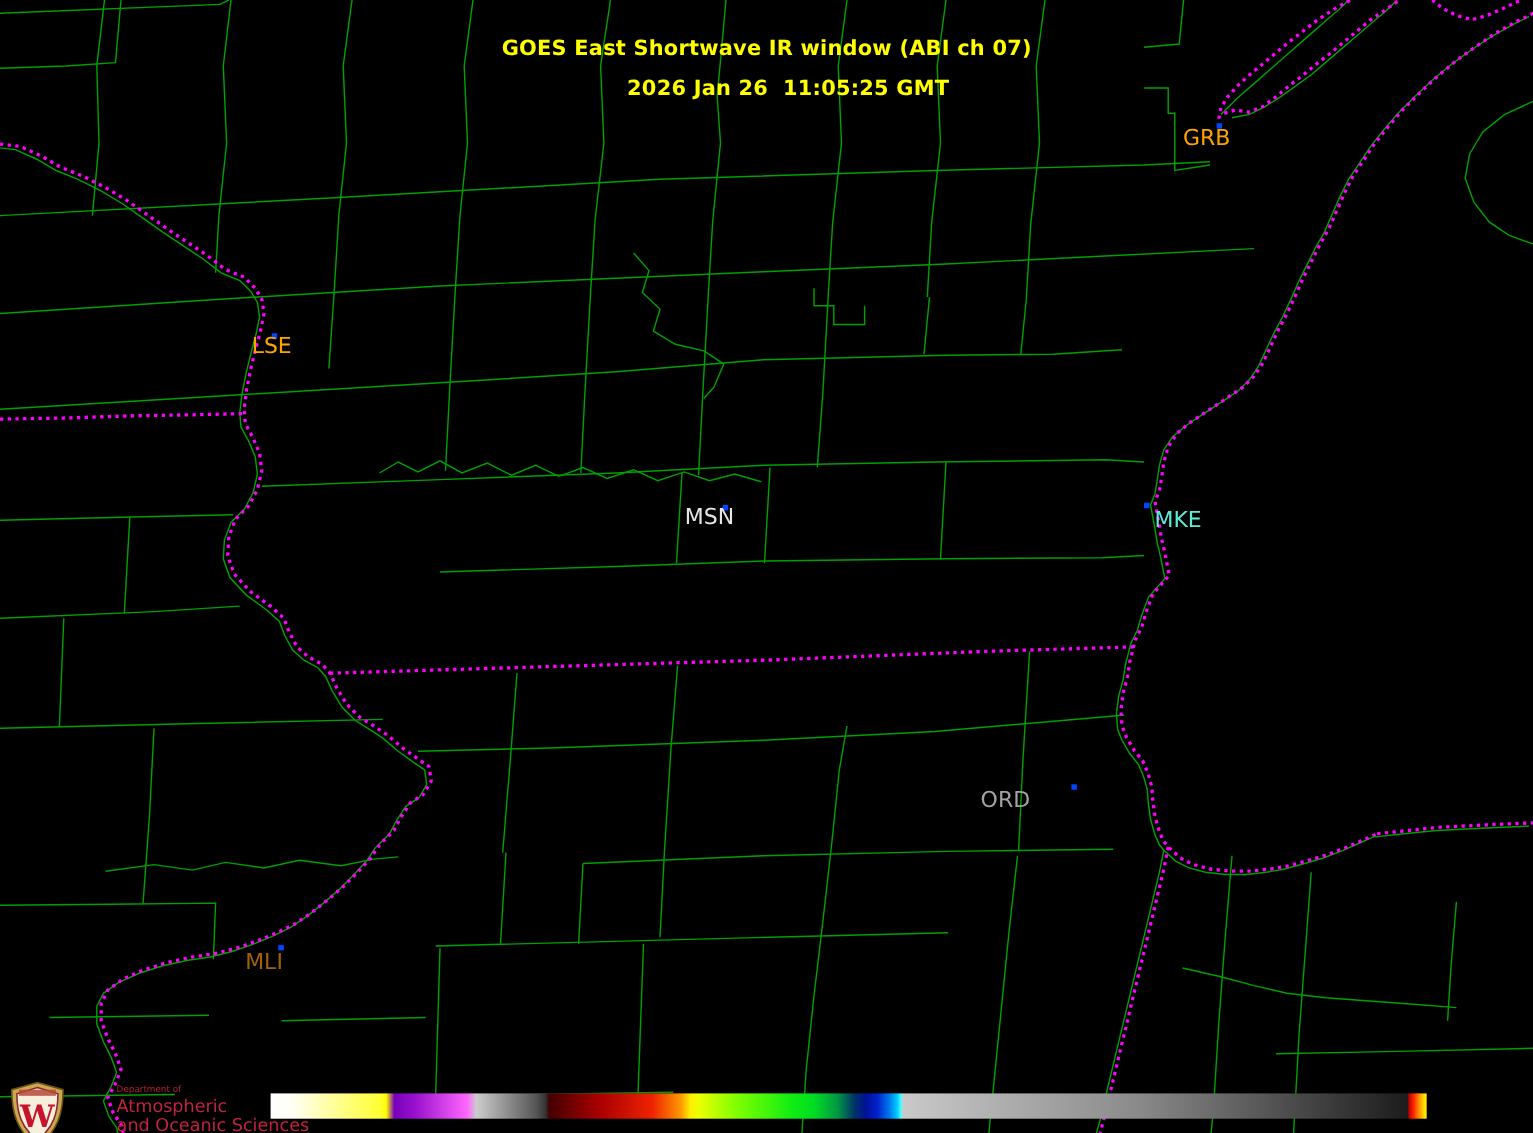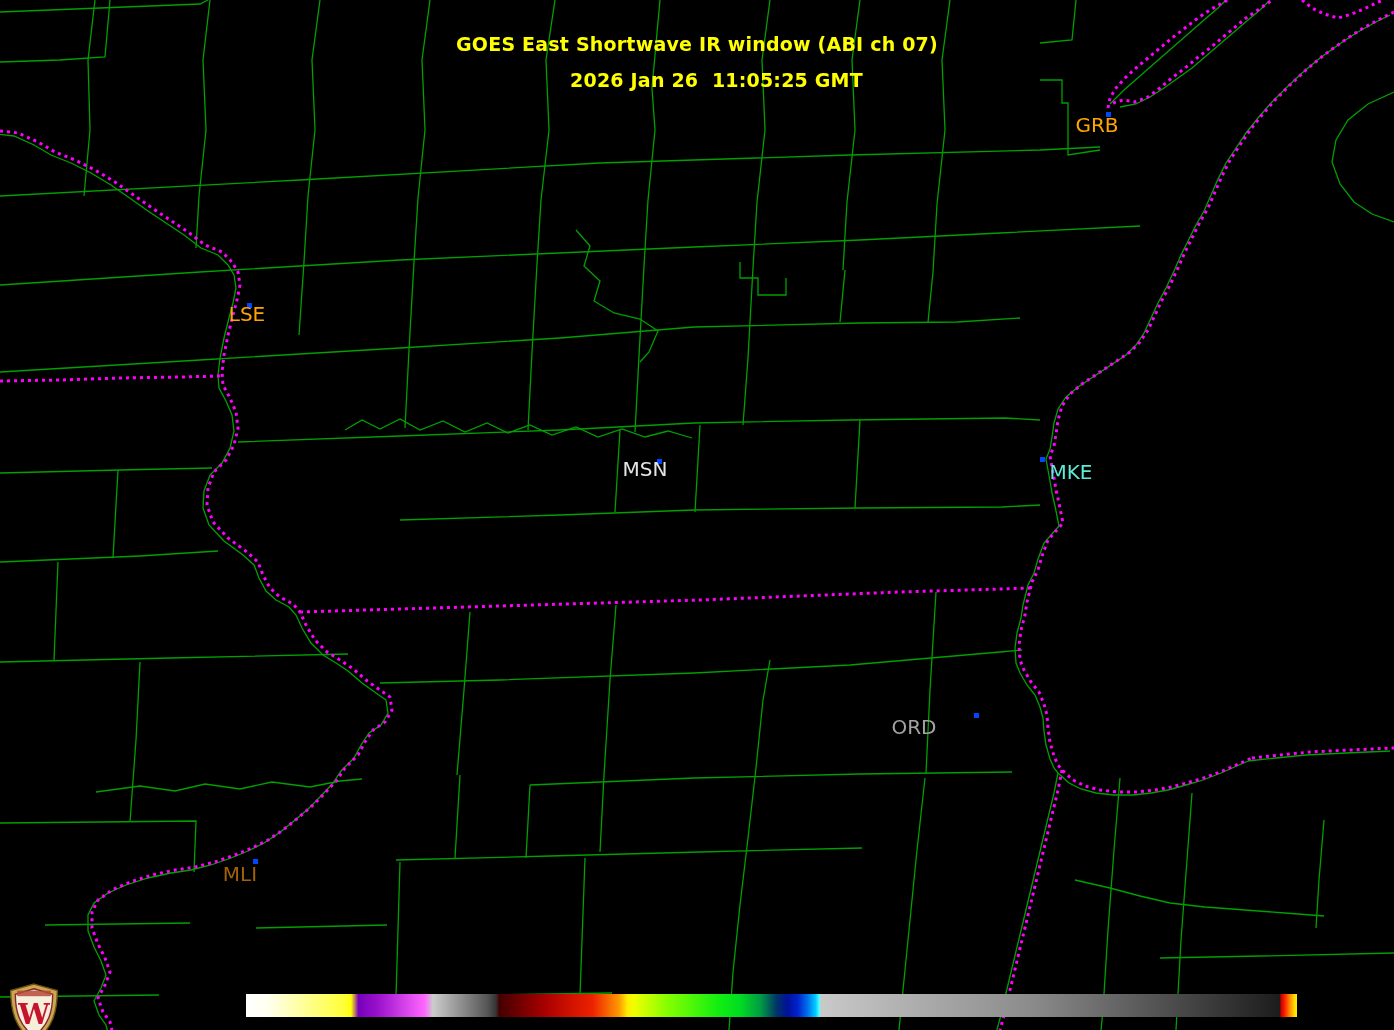--- a/index.html
+++ b/index.html
@@ -121,15 +121,20 @@
 
   <div id="colorbar" style="left: 246px; top: 994px; width: 1051px; height: 23px; background: linear-gradient(to right, rgb(255, 255, 255) 0%, rgb(255, 255, 242) 2%, rgb(255, 255, 51) 9.5%, rgb(255, 255, 0) 10%, rgb(119, 0, 187) 10.7%, rgb(153, 17, 204) 12.5%, rgb(255, 102, 255) 17%, rgb(204, 204, 204) 17.8%, rgb(85, 85, 85) 23%, rgb(51, 51, 51) 23.8%, rgb(68, 0, 0) 24.1%, rgb(170, 0, 0) 28.5%, rgb(238, 34, 0) 33%, rgb(255, 153, 0) 35.5%, rgb(255, 238, 0) 36.3%, rgb(238, 255, 0) 37%, rgb(136, 255, 0) 40%, rgb(17, 238, 17) 45%, rgb(0, 221, 34) 47%, rgb(0, 153, 68) 49%, rgb(0, 51, 102) 50.5%, rgb(0, 17, 153) 51.5%, rgb(0, 34, 204) 52.5%, rgb(0, 119, 238) 53.5%, rgb(0, 204, 255) 54.2%, rgb(85, 255, 255) 54.55%, rgb(201, 201, 201) 54.7%, rgb(138, 138, 138) 75%, rgb(28, 28, 28) 98.38%, rgb(187, 0, 0) 98.45%, rgb(255, 34, 0) 98.85%, rgb(255, 136, 0) 99.3%, rgb(255, 224, 0) 99.8%, rgb(255, 238, 0) 100%);"></div>
 
   <div id="logo">
     <svg id="crest" viewBox="0 0 60 64">
       <path d="M30 1 L55 8 C55 30 50 49 30 63 C10 49 5 30 5 8 Z" fill="#caa84f" stroke="#6e5215" stroke-width="1.5"></path>
       <path d="M30 6 L50 12 C50 30 46 45 30 57 C14 45 10 30 10 12 Z" fill="#f5efdc" stroke="#8a2332" stroke-width="1.5"></path>
       <rect x="12" y="8" width="36" height="6" fill="#b5493a" opacity="0.85"></rect>
       <text id="crest-w" x="30" y="44" text-anchor="middle" font-family="'DejaVu Serif','Liberation Serif',serif" font-size="30" font-weight="bold" fill="#c5142c">W</text>
     </svg>
+    <div id="logo-text">
+      <div class="logo-dept">Department of</div>
+      <div class="logo-line" style="color: rgb(195, 34, 64);">Atmospheric</div>
+      <div class="logo-line" style="color: rgb(195, 34, 64);">and Oceanic Sciences</div>
+    </div>
   </div>
 
 </div>
 
 </body></html>

